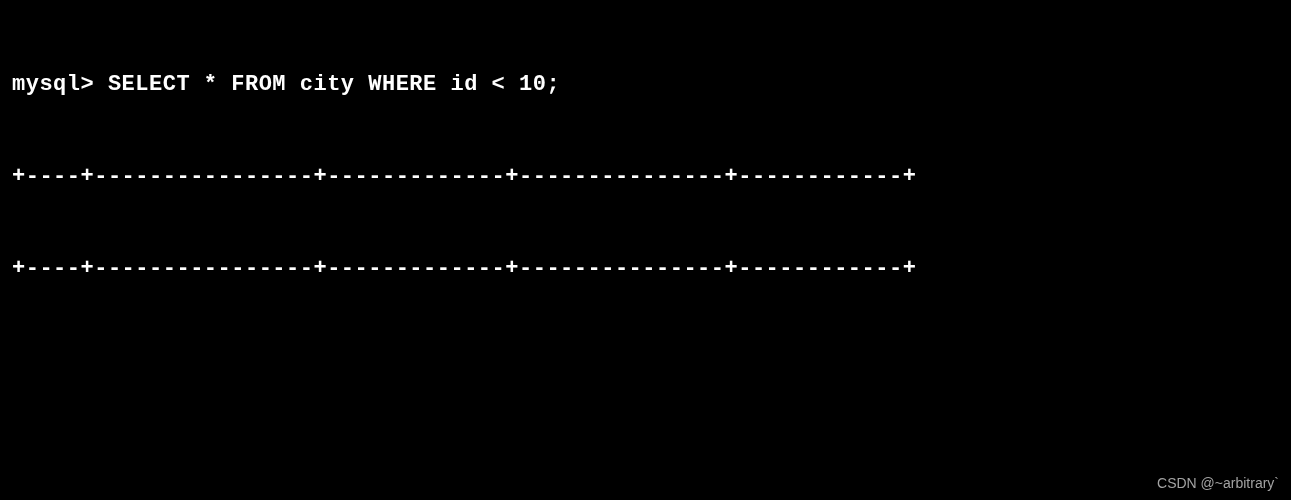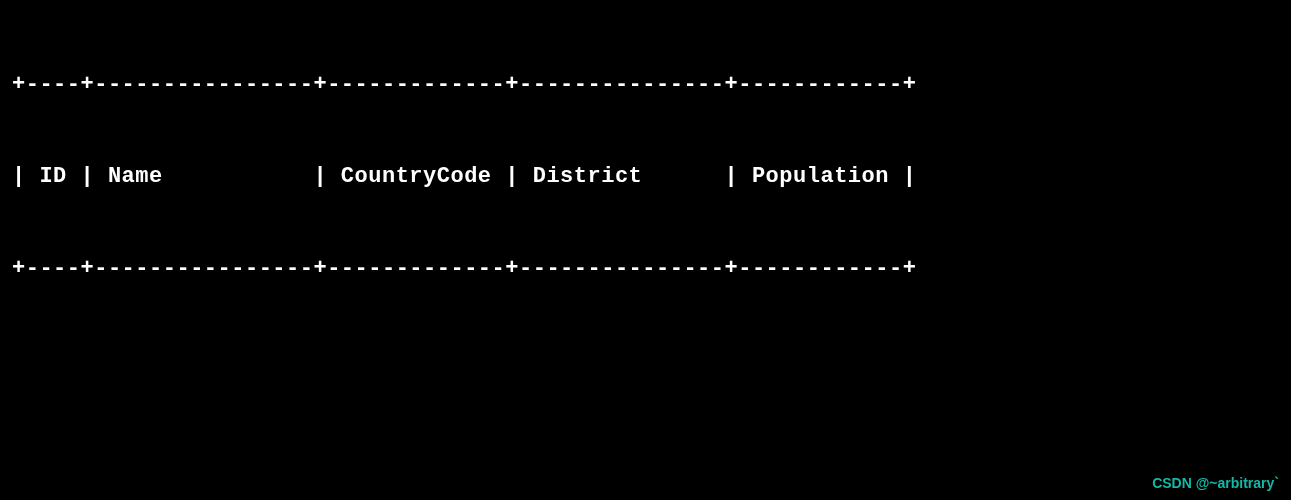--- a/index.html
+++ b/index.html
@@ -23,33 +23,33 @@
     .terminal {
       white-space: pre;
     }
     .line {
       display: block;
     }
     .watermark {
       position: absolute;
       bottom: 6px;
       right: 12px;
-      color: #14b8a6;
+      color: #a3a3a3;
       font-size: 14px;
-      font-weight: bold;
+      font-weight: normal;
       font-family: Arial, sans-serif;
       letter-spacing: 0;
     }
   </style>
 </head>
 <body>
 
 <div class="terminal">
+  <span class="line"><span>mysql&gt;</span> <span>SELECT * FROM city WHERE id &lt; 10;</span></span>
   <span class="line">+----+----------------+-------------+---------------+------------+</span>
-  <span class="line">| ID | Name           | CountryCode | District      | Population |</span>
   <span class="line">+----+----------------+-------------+---------------+------------+</span>
   
   
   
   
   
   
   
   
   

